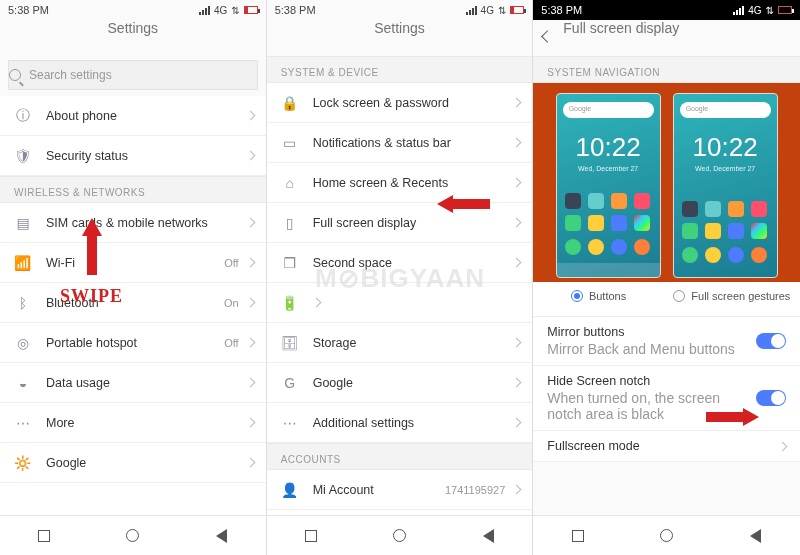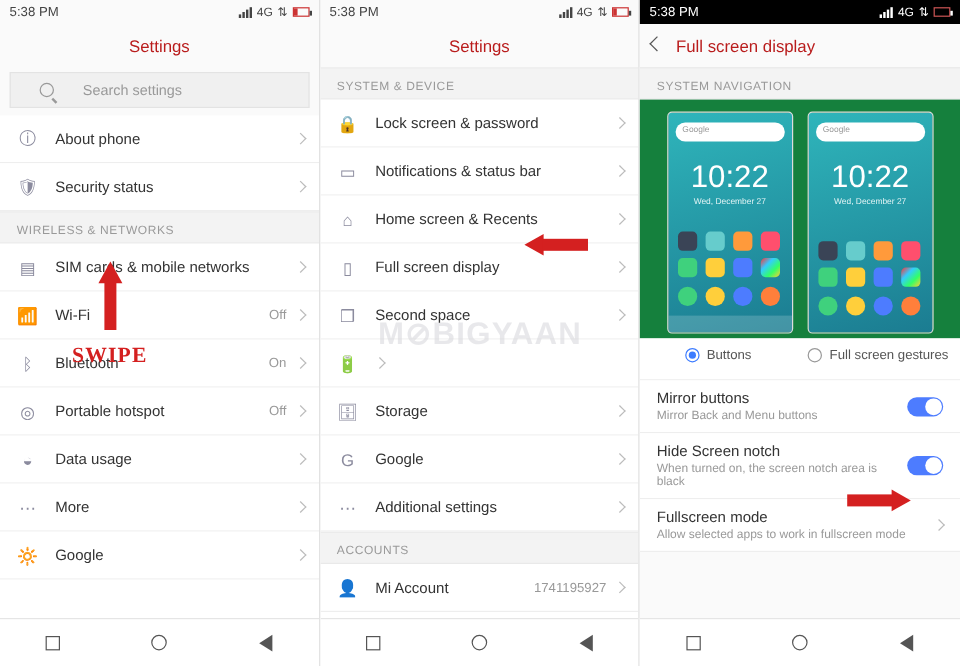--- a/index.html
+++ b/index.html
@@ -44,25 +44,25 @@
   .sig span:nth-child(4){height:9px}
   .batt { width:14px; height:8px; border:1px solid currentColor; position:relative; }
   .batt::after { content:""; position:absolute; right:-3px; top:2px; width:2px; height:4px; background: currentColor; }
   .batt.red { border-color:#c33; }
   .batt.red::before { content:""; position:absolute; left:0; top:0; bottom:0; width:3px; background:#c33; }
 
   
   .titlebar {
     height: 36px;
     display:flex;
-    align-items:center;
+    align-items:flex-start;
     justify-content:center;
     font-size: 14px;
     font-weight: 500;
-    color: #b91c1c;
+    color: #737373;
     position:relative;
   }
   .back {
     position:absolute;
     left:10px;
     top:12px;
     width:9px; height:9px;
     border-left:1.5px solid #555;
     border-bottom:1.5px solid #555;
     transform: rotate(45deg);
@@ -70,24 +70,24 @@
   .titlebar.left { justify-content:flex-start; padding-left:30px; }
 
   
   .search {
     margin: 4px 8px 6px;
     background: #f0f0f0;
     border:1px solid #e3e3e3;
     height: 30px;
     display:flex;
     align-items:center;
-    padding: 0 24px;
+    padding: 0 0;
     font-size:12px;
     color:#999;
-    gap:24px;
+    gap:8px;
   }
   .magnify {
     width:12px;height:12px;border:1.5px solid #999;border-radius:50%;position:relative;
   }
   .magnify::after{content:"";position:absolute;right:-4px;bottom:-4px;width:5px;height:1.5px;background:#999;transform:rotate(45deg);}
 
   
   .section-hdr {
     font-size: 10px;
     color: #999;
@@ -136,21 +136,21 @@
   .sq { width:12px;height:12px;border:1.5px solid #555; }
   .circ { width:13px;height:13px;border:1.5px solid #555;border-radius:50%; }
   .tri { width:0;height:0;border-top:7px solid transparent;border-bottom:7px solid transparent;border-right:11px solid #555;}
 
   
   .preview-wrap {
     display:flex;
     gap:12px;
     justify-content:center;
     padding:10px 14px 4px;
-    background:#15803d;
+    background:#c2410c;
   }
   .preview {
     width: 105px;
     height: 185px;
     background: linear-gradient(165deg,#2fb5bb 0%, #1b7c91 100%);
     border:1px solid #ddd;
     border-radius:4px;
     position:relative;
     overflow:hidden;
     display:flex;
@@ -186,21 +186,21 @@
   .srow {
     background:#fff;
     padding: 8px 14px;
     border-bottom:1px solid #eee;
     display:flex;
     align-items:center;
     position:relative;
   }
   .srow .txts{flex:1;}
   .srow .ttl{font-size:12.5px;color:#333;}
-  .srow .sub{font-size:10px;color:#999;margin-top:2px;}
+  .srow .sub{font-size:14px;color:#999;margin-top:2px;}
   .toggle{
     width:30px;height:16px;border-radius:10px;background:#4d7cff;position:relative;
   }
   .toggle::after{content:"";position:absolute;right:1px;top:1px;width:14px;height:14px;background:#fff;border-radius:50%;}
 
   
   .arrow-up{
     position:absolute;
     width:0;height:0;
     border-left:10px solid transparent;
@@ -537,21 +537,20 @@
     <div class="srow">
       <div class="txts">
         <div class="ttl">Hide Screen notch</div>
         <div class="sub">When turned on, the screen notch area is black</div>
       </div>
       <div class="toggle"></div>
     </div>
     <div class="srow">
       <div class="txts">
         <div class="ttl">Fullscreen mode</div>
-        <div class="sub">Allow selected apps to work in fullscreen mode</div>
       </div>
       <span class="chev"></span>
     </div>
 
     <div class="navbar">
       <div class="navbtn">
           <span class="sq"></span>
         </div>
       <div class="navbtn">
           <span class="circ"></span>

